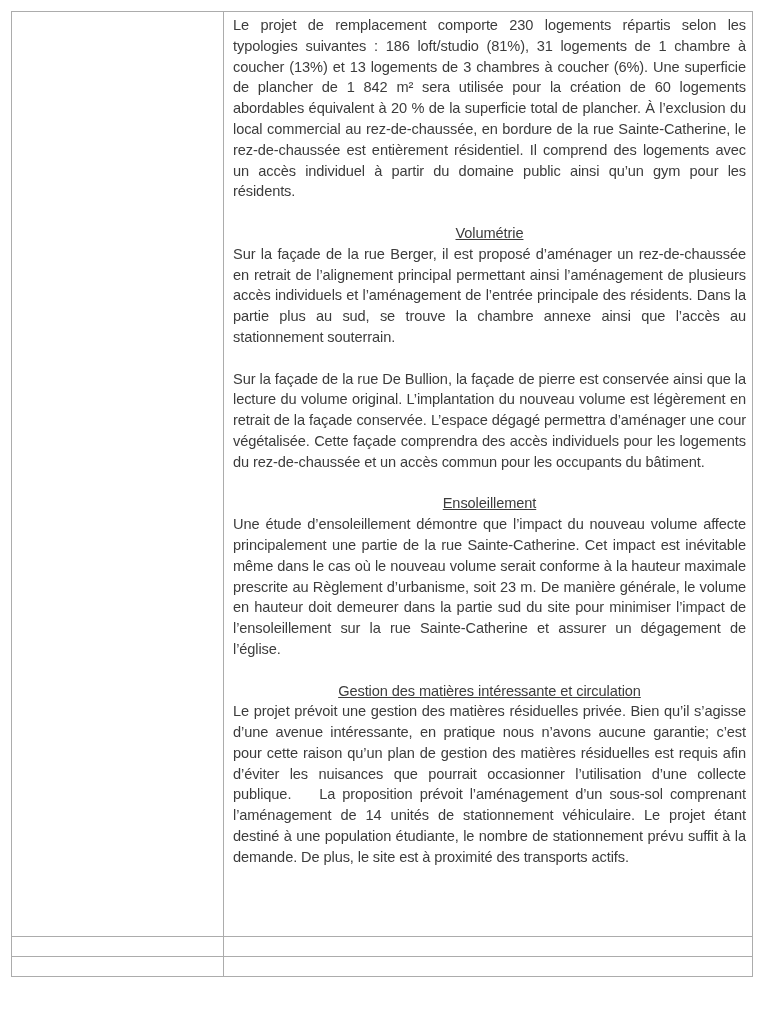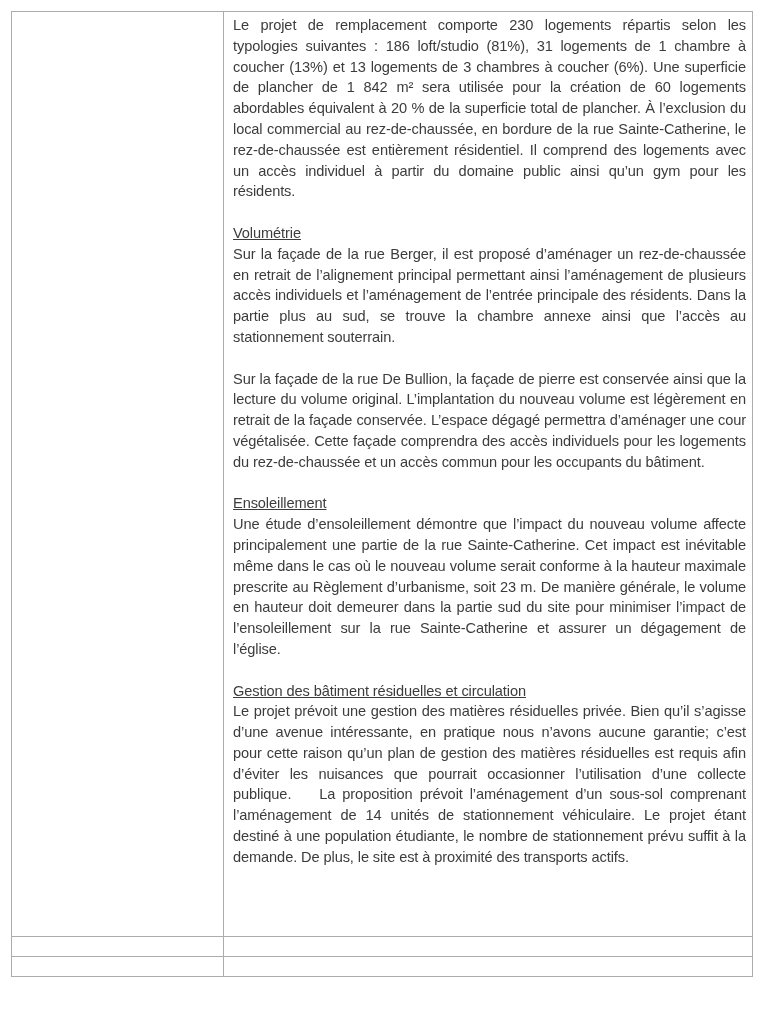--- a/index.html
+++ b/index.html
@@ -38,21 +38,21 @@
   .td.col-value { width: 528px; }
   .tr.main-row .td { height: 924px; }
   .tr.spacer-row .td { height: 19px; }
   .tr.element-row .td { height: 24px; }
   .desc-content {
     padding: 3px 6px 4px 9px;
   }
   .block + .block { margin-top: 20.8px; }
   .heading {
     text-decoration: underline;
-    text-align: left;
+    text-align: center;
   }
   .para {
     text-align: justify;
   }
   .label-content {
     padding: 2px 4px 2px 7px;
     font-weight: bold;
   }
   .value-content {
     padding: 2px 6px 2px 9px;
@@ -76,21 +76,21 @@
               <div class="para">Sur la façade de la rue Berger, il est proposé d’aménager un rez-de-chaussée en retrait de l’alignement principal permettant ainsi l’aménagement de plusieurs accès individuels et l’aménagement de l’entrée principale des résidents. Dans la partie plus au sud, se trouve la chambre annexe ainsi que l’accès au stationnement souterrain.</div>
             </div>
             <div class="block">
               <div class="para">Sur la façade de la rue De Bullion, la façade de pierre est conservée ainsi que la lecture du volume original. L’implantation du nouveau volume est légèrement en retrait de la façade conservée. L’espace dégagé permettra d’aménager une cour végétalisée. Cette façade comprendra des accès individuels pour les logements du rez-de-chaussée et un accès commun pour les occupants du bâtiment.</div>
             </div>
             <div class="block">
               <div class="heading">Ensoleillement</div>
               <div class="para">Une étude d’ensoleillement démontre que l’impact du nouveau volume affecte principalement une partie de la rue Sainte-Catherine. Cet impact est inévitable même dans le cas où le nouveau volume serait conforme à la hauteur maximale prescrite au Règlement d’urbanisme, soit 23 m. De manière générale, le volume en hauteur doit demeurer dans la partie sud du site pour minimiser l’impact de l’ensoleillement sur la rue Sainte-Catherine et assurer un dégagement de l’église.</div>
             </div>
             <div class="block">
-              <div class="heading">Gestion des bâtiment résiduelles et circulation</div>
+              <div class="heading">Gestion des matières intéressante et circulation</div>
               <div class="para">Le projet prévoit une gestion des matières résiduelles privée. Bien qu’il s’agisse d’une avenue intéressante, en pratique nous n’avons aucune garantie; c’est pour cette raison qu’un plan de gestion des matières résiduelles est requis afin d’éviter les nuisances que pourrait occasionner l’utilisation d’une collecte publique.&nbsp;&nbsp;&nbsp; La proposition prévoit l’aménagement d’un sous-sol comprenant l’aménagement de 14 unités de stationnement véhiculaire. Le projet étant destiné à une population étudiante, le nombre de stationnement prévu suffit à la demande. De plus, le site est à proximité des transports actifs.</div>
             </div>
           </div>
       </div>
     </div>
 
     <div class="tr spacer-row">
       <div class="td col-label"></div>
       <div class="td col-value"></div>
     </div>

